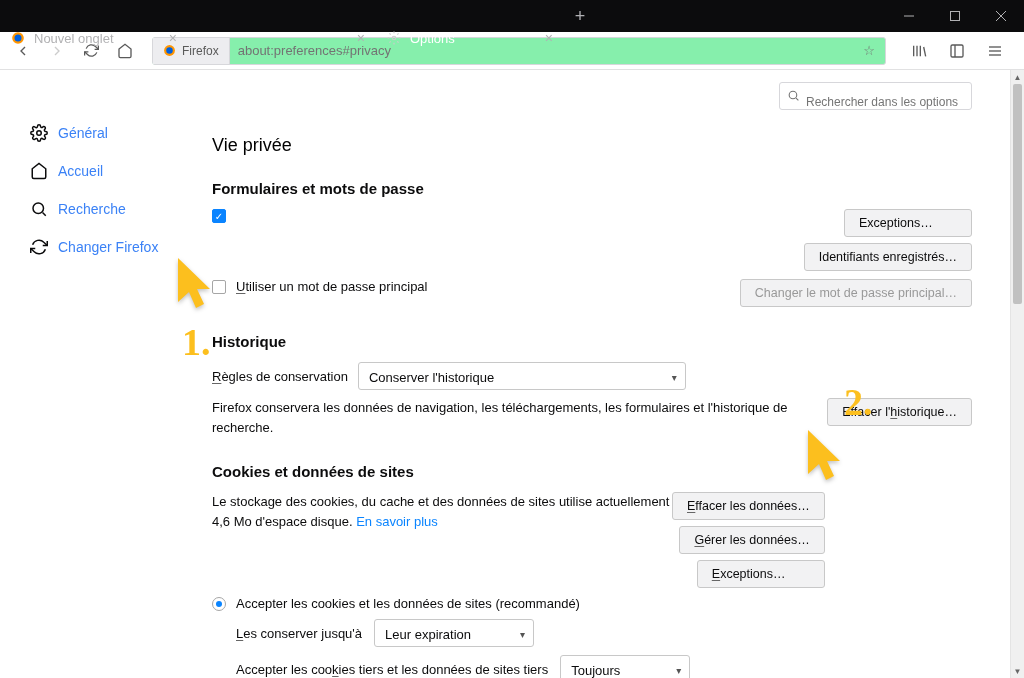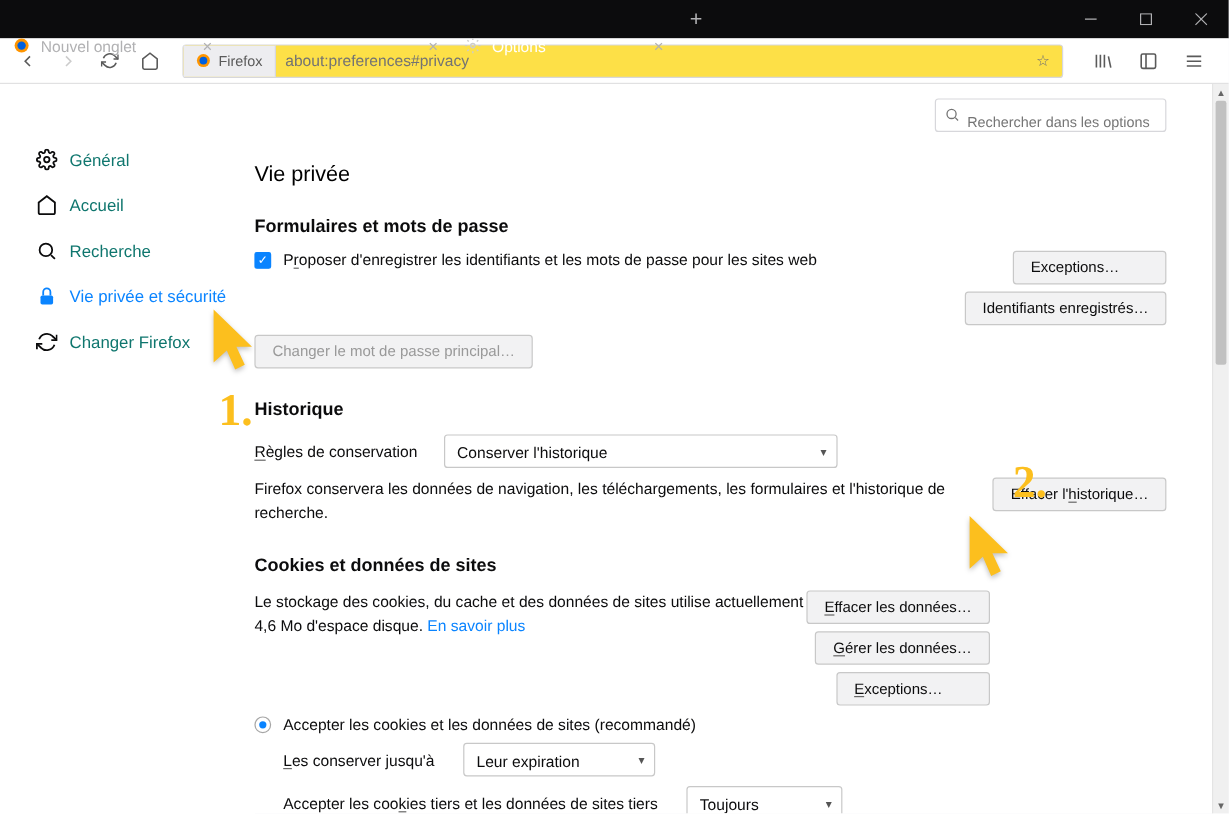--- a/index.html
+++ b/index.html
@@ -12,51 +12,51 @@
 .tab-close { margin-left: auto; font-size: 14px; color: #b1b1b3; }
 .tab-icon { width: 16px; height: 16px; display: flex; align-items: center; justify-content: center; }
 .newtab { width: 32px; display: flex; align-items: center; justify-content: center; color: #b1b1b3; font-size: 18px; }
 .win-controls { margin-left: auto; display: flex; }
 .win-btn { width: 46px; display: flex; align-items: center; justify-content: center; color: #b1b1b3; }
 
 
 .navbar { background: #fff; height: 38px; display: flex; align-items: center; padding: 0 8px; gap: 4px; border-bottom: 1px solid #e1e1e2; }
 .nav-btn { width: 30px; height: 30px; display: flex; align-items: center; justify-content: center; color: #5a5a5a; border-radius: 4px; }
 .nav-btn.disabled { color: #b1b1b3; }
-.urlbar { flex: 1; display: flex; align-items: center; height: 28px; border: 1px solid #d7d7db; border-radius: 3px; margin: 16px 8px; background: #fde047; }
+.urlbar { flex: 1; display: flex; align-items: center; height: 28px; border: 1px solid #d7d7db; border-radius: 3px; margin: 16px 8px; background: #86efac; }
 .url-ff { background: #ededf0; height: 100%; display: flex; align-items: center; padding: 0 10px; gap: 6px; border-right: 1px solid #d7d7db; color: #5a5a5a; font-size: 12px; }
 .url-text { padding: 0 8px; color: #737373; font-size: 13px; flex: 1; }
 .url-star { padding: 0 10px; color: #737373; }
 .toolbar-right { display: flex; gap: 8px; padding: 0 6px; }
 
 
 .content { position: absolute; top: 70px; left: 0; right: 10px; bottom: 0; background: #fff; display: flex; overflow: hidden; }
 .sidebar { width: 212px; padding: 44px 0 0 30px; }
-.sidebar-item { display: flex; align-items: center; gap: 10px; height: 38px; font-size: 14px; color: #0f766e; cursor: pointer; }
+.sidebar-item { display: flex; align-items: center; gap: 10px; height: 38px; font-size: 14px; color: #3b82f6; cursor: pointer; }
 .sidebar-item.active { color: #0a84ff; }
 .sidebar-icon { width: 18px; height: 18px; display: flex; align-items: center; justify-content: center; }
 
 .main { flex: 1; padding: 20px 42px 0 0; position: relative; }
 .search-opts { position: absolute; right: 42px; top: 12px; }
 .search-opts input { width: 193px; height: 28px; border: 1px solid #d7d7db; border-radius: 3px; padding: 12px 8px 0 26px; font-size: 12px; background: #fff; }
 .search-opts .mag { position: absolute; left: 8px; top: 7px; color: #737373; }
 
 h1 { font-size: 18px; font-weight: 400; color: #000000; margin: 45px 0 24px; }
 h2 { font-size: 15px; font-weight: 600; margin: 0 0 12px; }
 .section { margin-bottom: 26px; }
 .row { display: flex; align-items: flex-start; margin-bottom: 8px; }
 .row-main { flex: 1; display: flex; align-items: center; gap: 10px; }
 .checkbox { width: 14px; height: 14px; border: 1px solid #a6a6a6; border-radius: 2px; display: inline-flex; align-items: center; justify-content: center; flex-shrink: 0; }
 .checkbox.checked { background: #0a84ff; border-color: #0a84ff; color: #fff; font-size: 10px; }
 .radio { width: 14px; height: 14px; border: 1px solid #a6a6a6; border-radius: 50%; display: inline-flex; align-items: center; justify-content: center; flex-shrink: 0; }
 .radio.checked::after { content: ""; width: 6px; height: 6px; background: #0a84ff; border-radius: 50%; }
 .btn { min-width: 128px; height: 28px; border: 1px solid #c8c8c8; background: #f2f2f3; border-radius: 3px; padding: 0 14px; font-size: 12.5px; display: inline-flex; align-items: center; justify-content: flex-start; cursor: pointer; }
 .btn.disabled { color: #999; }
 .btn-col { display: flex; flex-direction: column; gap: 6px; align-items: flex-end; min-width: 150px; }
-.select { height: 28px; border: 1px solid #c8c8c8; background: #fff; border-radius: 3px; padding: 2px 26px 0 10px; font-size: 13px; display: inline-flex; align-items: center; position: relative; min-width: 160px; margin-left: 12px; }
+.select { height: 28px; border: 1px solid #c8c8c8; background: #fff; border-radius: 3px; padding: 2px 26px 0 10px; font-size: 13px; display: inline-flex; align-items: center; position: relative; min-width: 160px; }
 .select::after { content: "▾"; position: absolute; right: 8px; font-size: 10px; color: #555; }
 .select.wide { width: 328px; }
 .desc { font-size: 13px; color: #0c0c0d; line-height: 1.5; }
 .link { color: #0a84ff; cursor: pointer; }
 .indent { margin-left: 24px; gap: 12px; }
 .label { display: inline-block; }
 .label .ul { text-decoration: underline; text-decoration-color: #666; text-underline-offset: 2px; }
 .scrollbar { position: absolute; right: 0; top: 70px; bottom: 0; width: 14px; background: #f0f0f0; border-left: 1px solid #e4e4e4; }
 .scrollbar-thumb { position: absolute; left: 2px; right: 2px; top: 0; height: 220px; background: #c1c1c1; border-radius: 2px; }
 .scroll-arrow { position: absolute; left: 0; right: 0; height: 14px; display: flex; align-items: center; justify-content: center; font-size: 8px; color: #666; }
@@ -194,29 +194,20 @@
     </div>
     <div class="sidebar-item">
       <span class="sidebar-icon">
           <svg width="18" height="18" viewBox="0 0 24 24" fill="none" stroke="#0c0c0d" stroke-width="2">
             <circle cx="11" cy="11" r="7"></circle>
             <line x1="21" y1="21" x2="16.7" y2="16.7"></line>
           </svg>
         </span>
       <span>Recherche</span>
     </div>
-    <div class="sidebar-item active">
-      <span class="sidebar-icon">
-          <svg width="18" height="18" viewBox="0 0 24 24" fill="#0a84ff">
-            <rect x="5" y="11" width="14" height="10" rx="2"></rect>
-            <path d="M8 11V7a4 4 0 0 1 8 0v4" fill="none" stroke="#0a84ff" stroke-width="2"></path>
-          </svg>
-        </span>
-      <span>Vie privée et sécurité</span>
-    </div>
     <div class="sidebar-item">
       <span class="sidebar-icon">
           <svg width="18" height="18" viewBox="0 0 24 24" fill="none" stroke="#0c0c0d" stroke-width="2">
             <path d="M23 4v6h-6M1 20v-6h6"></path>
             <path d="M3.5 9a9 9 0 0 1 14.9-3.4L23 10M1 14l4.6 4.4A9 9 0 0 0 20.5 15"></path>
           </svg>
         </span>
       <span>Changer Firefox</span>
     </div>
   </div>
@@ -230,32 +221,35 @@
       <input type="text" placeholder="Rechercher dans les options" style="">
     </div>
 
     <h1>Vie privée</h1>
 
     <div class="section">
       <h2>Formulaires et mots de passe</h2>
       <div class="row">
         <div class="row-main">
           <span class="checkbox checked">✓</span>
-          <span class="label"><span>P</span><span class="ul">r</span><span>oposer d'enregistrer les identifiants et les mots de passe pour les sites web</span></span>
         </div>
         <div class="btn-col">
           <div class="btn">
               <span>Exceptions…</span>
             </div>
           <div class="btn">
               <span>Identifiants enregistrés…</span>
             </div>
         </div>
       </div>
       <div class="row">
+        <div class="row-main">
+          <span class="checkbox"></span>
+          <span class="label"><span class="ul">U</span><span>tiliser un mot de passe principal</span></span>
+        </div>
         <div class="btn-col">
           <div class="btn disabled">
               <span>Changer le mot de passe principal…</span>
             </div>
         </div>
       </div>
     </div>
 
     <div class="section">
       <h2>Historique</h2>

